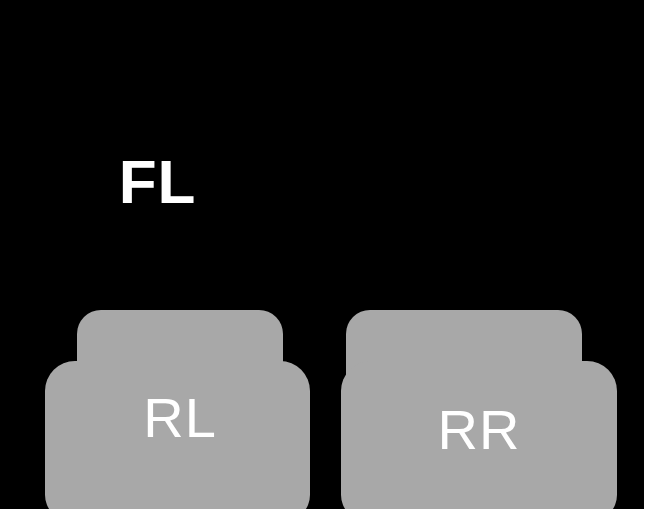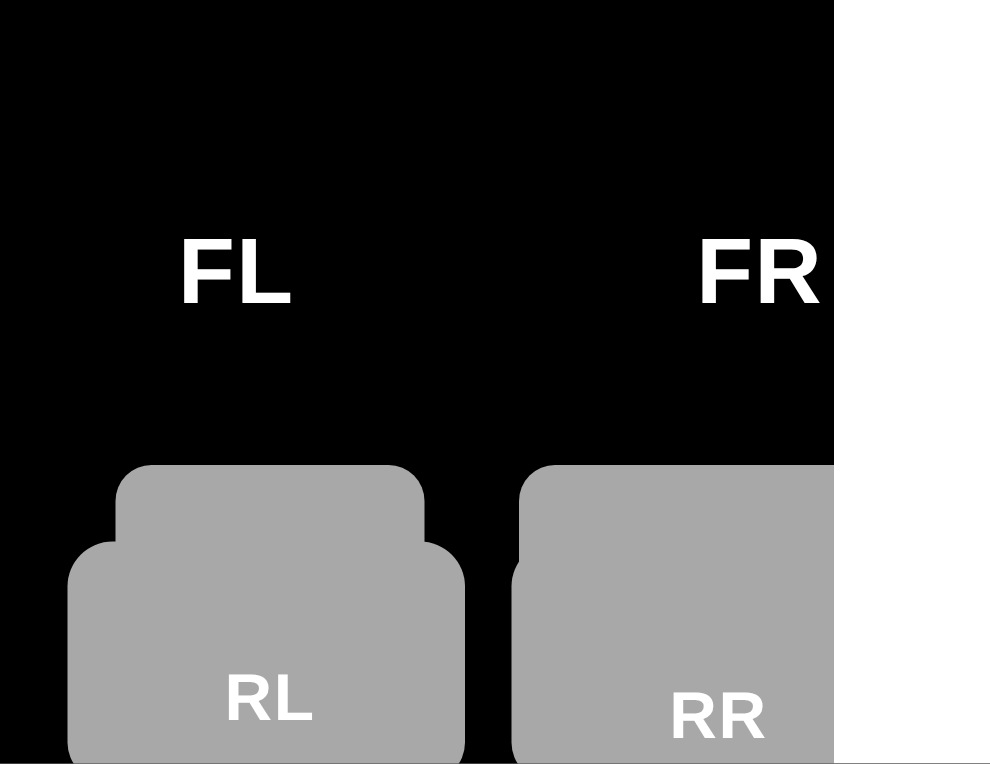--- a/index.html
+++ b/index.html
@@ -1,21 +1,21 @@
 <!DOCTYPE html>
 <html style="--background: #000000; --mat: #a8a8a8; --label-text: #ffffff;"><head>
 <meta charset="utf-8">
 <style>
   html, body {
     margin: 0;
     padding: 0;
   }
   .stage {
     position: relative;
-    width: 556px;
+    width: 644px;
     height: 509px;
     overflow: hidden;
     background: var(--background, #000000);
     font-family: "Liberation Sans", sans-serif;
   }
   .front-label {
     position: absolute;
     width: 165px;
     height: 64px;
     display: flex;
@@ -42,38 +42,36 @@
   .rr-body { left: 341px; top: 361px; width: 276px; height: 160px; border-radius: 30px 30px 26px 26px; }
 
   .mat-label {
     position: absolute;
     width: 160px;
     height: 60px;
     display: flex;
     align-items: center;
     justify-content: center;
     color: var(--label-text, #ffffff);
-    font-size: 44px;
-    font-weight: 700;
+    font-size: 56px;
+    font-weight: 400;
     letter-spacing: 1px;
     line-height: 1;
     z-index: 2;
-    margin-top: 48px;
   }
   .mat-label.rl { left: 100px; top: 388px; }
   .mat-label.rr { left: 399px; top: 400px; }
 </style>
 </head>
 <body>
 
 <div class="stage">
 
   <div class="front-label fl">FL</div>
 
-  <div class="front-label fr">FR</div>
 
   <div>
     <div class="mat-part rl-tab"></div>
     <div class="mat-part rl-body"></div>
     <div class="mat-label rl">RL</div>
   </div>
 
   <div>
     <div class="mat-part rr-tab"></div>
     <div class="mat-part rr-body"></div>

